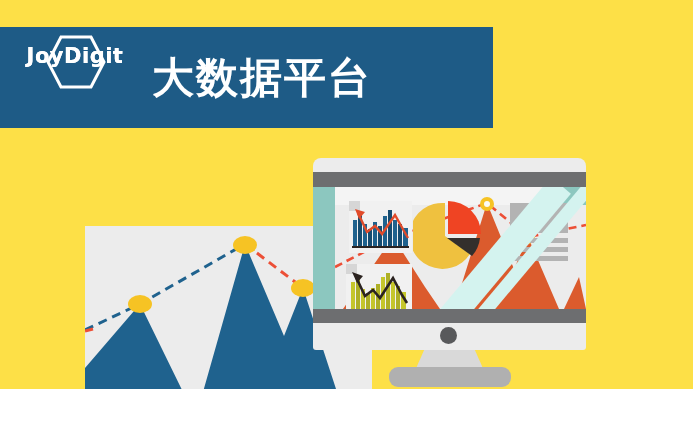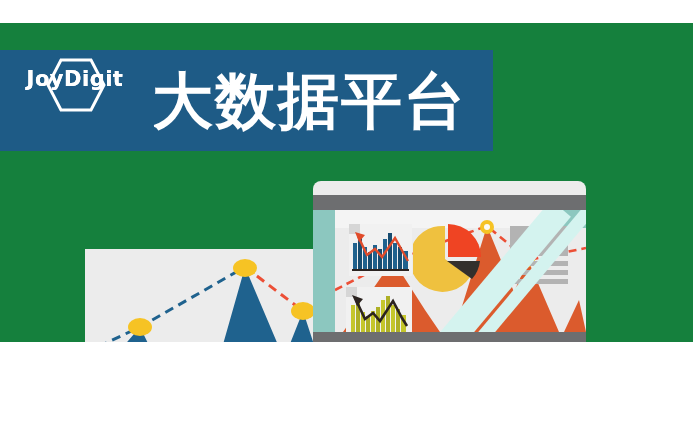--- a/index.html
+++ b/index.html
@@ -8,24 +8,23 @@
   }
   body {
     width: 693px;
     height: 431px;
     overflow: hidden;
     font-family: "Liberation Sans", sans-serif;
   }
   #poster {
     position: relative;
     width: 693px;
-    height: 319px;
-    background: #15803d;
-    overflow: hidden;
-    margin-top: 23px;
+    height: 389px;
+    background: #fde047;
+    overflow: hidden;
   }
 
   
   #banner {
     position: absolute;
     left: 0;
     top: 27px;
     width: 493px;
     height: 101px;
     background: #1e5b86;
@@ -70,21 +69,21 @@
     font-family: "DejaVu Sans", sans-serif;
     font-weight: bold;
     font-size: 23px;
     letter-spacing: 1px;
     line-height: 1;
   }
   #banner-title {
     color: #ffffff;
     font-family: "DejaVu Sans", sans-serif;
     font-weight: bold;
-    font-size: 61px;
+    font-size: 42px;
     letter-spacing: 2px;
     margin-left: 16px;
     line-height: 1;
     white-space: nowrap;
   }
 
   
   #left-panel {
     position: absolute;
     left: 85px;

